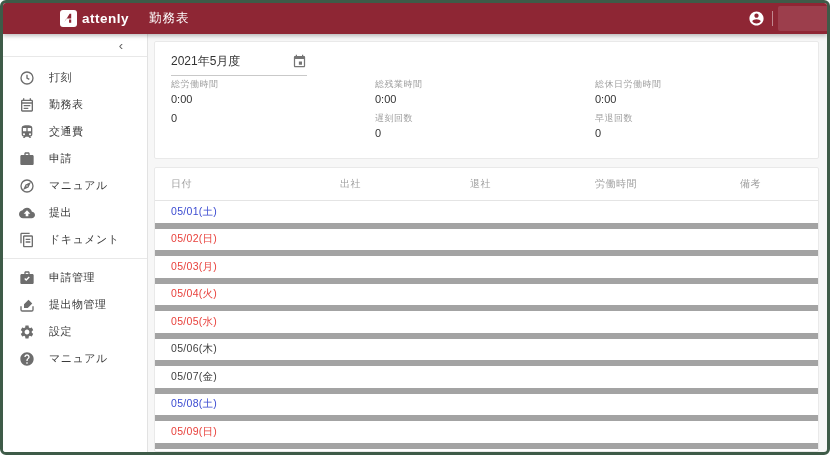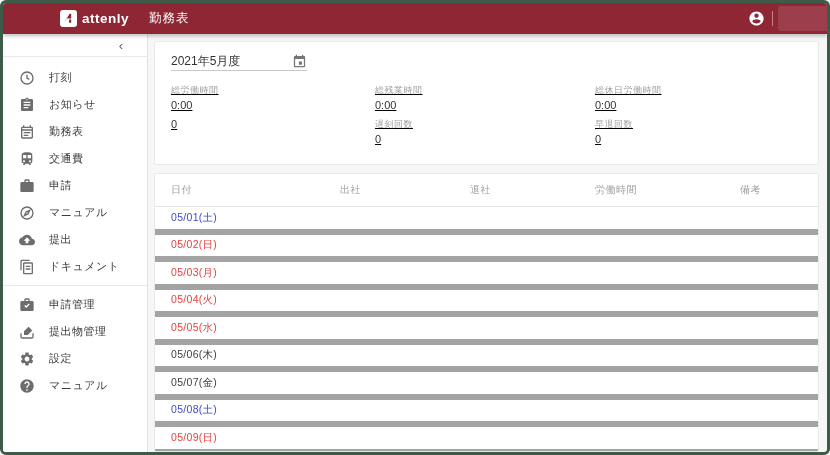--- a/index.html
+++ b/index.html
@@ -38,24 +38,24 @@
   .nav-icon svg { width:16px; height:16px; fill:currentColor; display:block; }
   .nav-label { color:#3c3c3c; letter-spacing:.5px; }
   .nav-divider { height:1px; background:#e8e8e8; margin:5px 0; }
 
   
   .main { flex:1; padding:7px 8px 0 6px; overflow:hidden; display:flex; flex-direction:column; }
   .card { background:#fff; border:1px solid #e9e9e9; border-radius:2px; }
 
   .summary-card { padding:11px 16px 12px; margin-bottom:8px; flex:0 0 auto; }
   .month-field { width:136px; display:flex; align-items:center; justify-content:space-between;
-                 border-bottom:1px solid #c9c9c9; cursor:pointer; }
+                 padding-bottom:5px; border-bottom:1px solid #c9c9c9; cursor:pointer; }
   .month-value { font-size:12px; color:#333; }
   .month-cal-icon svg { width:15px; height:15px; fill:#757575; display:block; }
-  .stats-grid { margin-top:13px; display:grid; grid-template-columns:204px 220px 1fr;text-decoration:underline; }
+  .stats-grid { margin-top:2px; display:grid; grid-template-columns:204px 220px 1fr; }
   .stat-label { font-size:9px; color:#9e9e9e; letter-spacing:.5px; }
   .stat-value { font-size:11px; color:#333; margin:2px 0 7px; }
 
   .table-card { flex:1; overflow:hidden; }
   .trow { display:grid; grid-template-columns:169px 130px 125px 145px 1fr;
           padding:0 16px; align-items:center; border-bottom:6px solid #a3a3a3; }
   .thead { height:33px; color:#9e9e9e; font-size:10px; letter-spacing:.5px; border-bottom:1px solid #e4e4e4; }
   .tdata { height:27.5px; font-size:10.5px; cursor:pointer; }
   .tcell { overflow:hidden; white-space:nowrap; }
   .date-cell { letter-spacing:.3px; }
@@ -101,28 +101,20 @@
             <svg viewBox="0 0 24 24">
                 <path fill="none" stroke="currentColor" stroke-width="2" d="M12 3a9 9 0 1 0 0 18 9 9 0 0 0 0-18z"></path>
                 <path fill="none" stroke="currentColor" stroke-width="2" d="M12 7v5l3.5 2"></path>
               </svg>
           </span>
           <span class="nav-label">打刻</span>
         </div>
         <div class="nav-item">
           <span class="nav-icon">
             <svg viewBox="0 0 24 24">
-                <path d="M19 3h-4.18C14.4 1.84 13.3 1 12 1c-1.3 0-2.4.84-2.82 2H5c-1.1 0-2 .9-2 2v14c0 1.1.9 2 2 2h14c1.1 0 2-.9 2-2V5c0-1.1-.9-2-2-2zm-7 0c.55 0 1 .45 1 1s-.45 1-1 1-1-.45-1-1 .45-1 1-1zm2 14H7v-2h7v2zm3-4H7v-2h10v2zm0-4H7V7h10v2z"></path>
-              </svg>
-          </span>
-          <span class="nav-label">お知らせ</span>
-        </div>
-        <div class="nav-item">
-          <span class="nav-icon">
-            <svg viewBox="0 0 24 24">
                 <path d="M19 4h-1V2h-2v2H8V2H6v2H5c-1.1 0-2 .9-2 2v14c0 1.1.9 2 2 2h14c1.1 0 2-.9 2-2V6c0-1.1-.9-2-2-2zm0 16H5V10h14v10zM5 8V6h14v2H5zm2 4h10v2H7v-2zm0 4h7v2H7v-2z"></path>
               </svg>
           </span>
           <span class="nav-label">勤務表</span>
         </div>
         <div class="nav-item">
           <span class="nav-icon">
             <svg viewBox="0 0 24 24">
                 <path d="M12 2c-4 0-8 .5-8 4v9.5C4 17.43 5.57 19 7.5 19L6 20.5v.5h2.23l2-2H14l2 2h2.23v-.5L16.5 19c1.93 0 3.5-1.57 3.5-3.5V6c0-3.5-4-4-8-4zM7.5 17c-.83 0-1.5-.67-1.5-1.5S6.67 14 7.5 14s1.5.67 1.5 1.5S8.33 17 7.5 17zm3.5-6H6V6h5v5zm5.5 6c-.83 0-1.5-.67-1.5-1.5s.67-1.5 1.5-1.5 1.5.67 1.5 1.5-.67 1.5-1.5 1.5zm1.5-6h-5V6h5v5z"></path>
               </svg>

